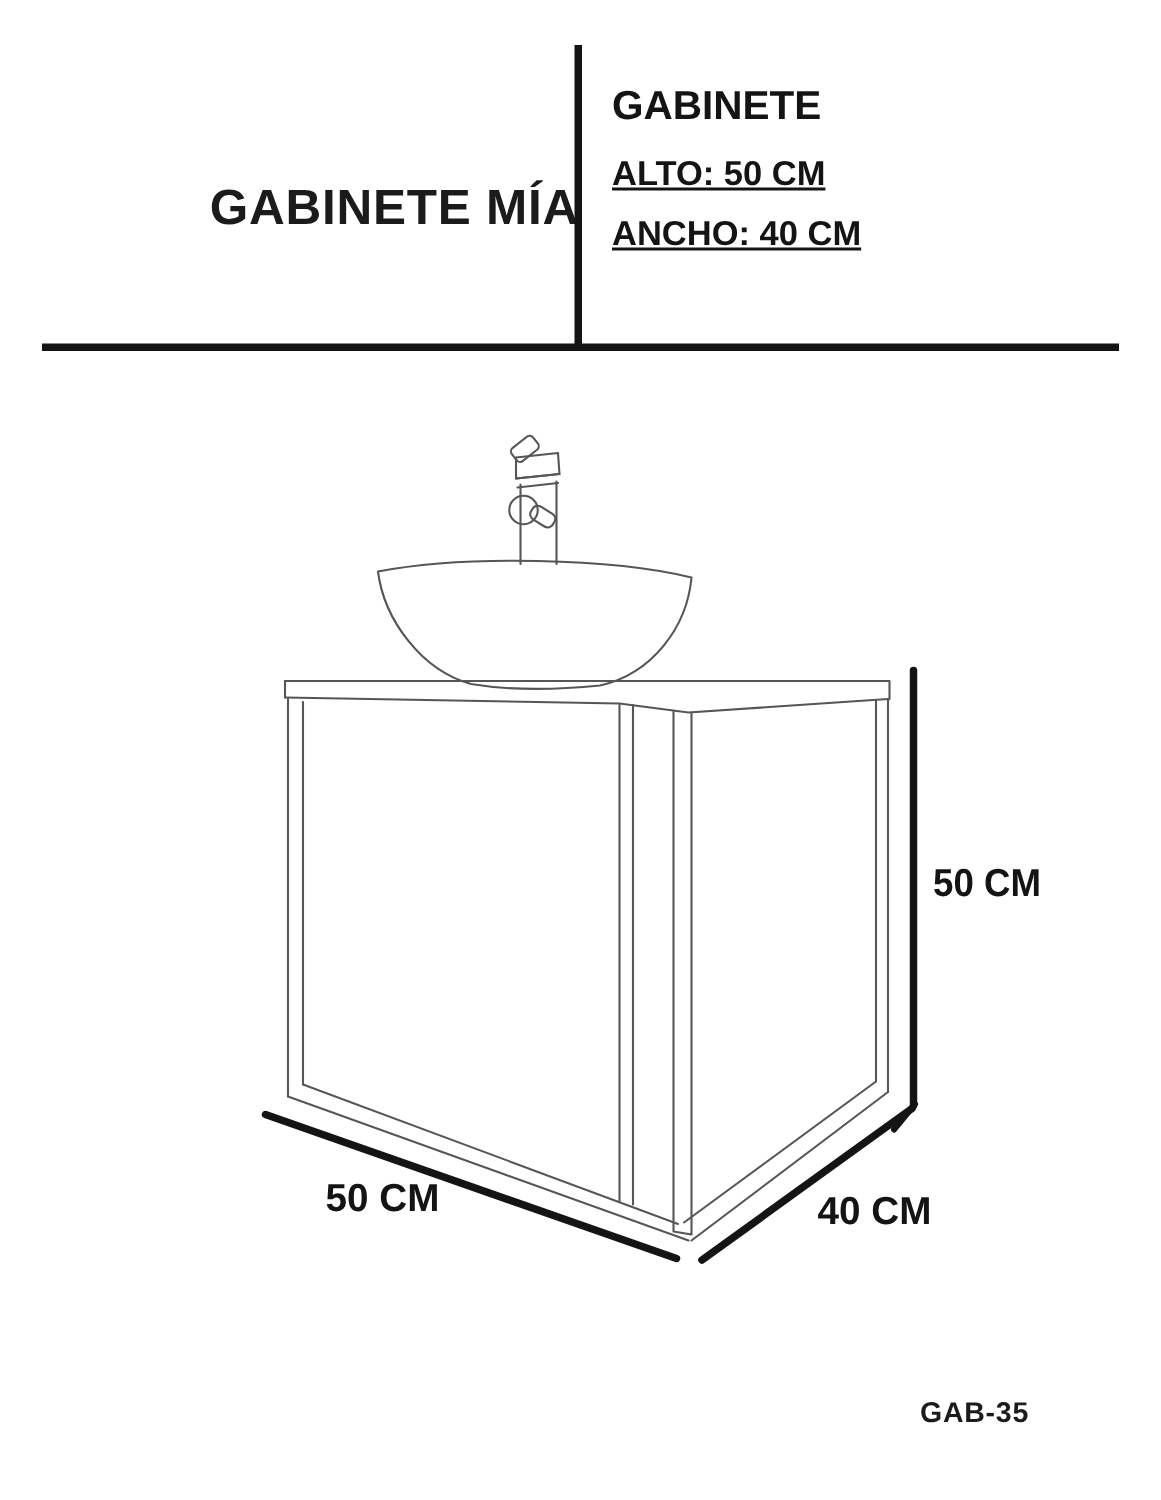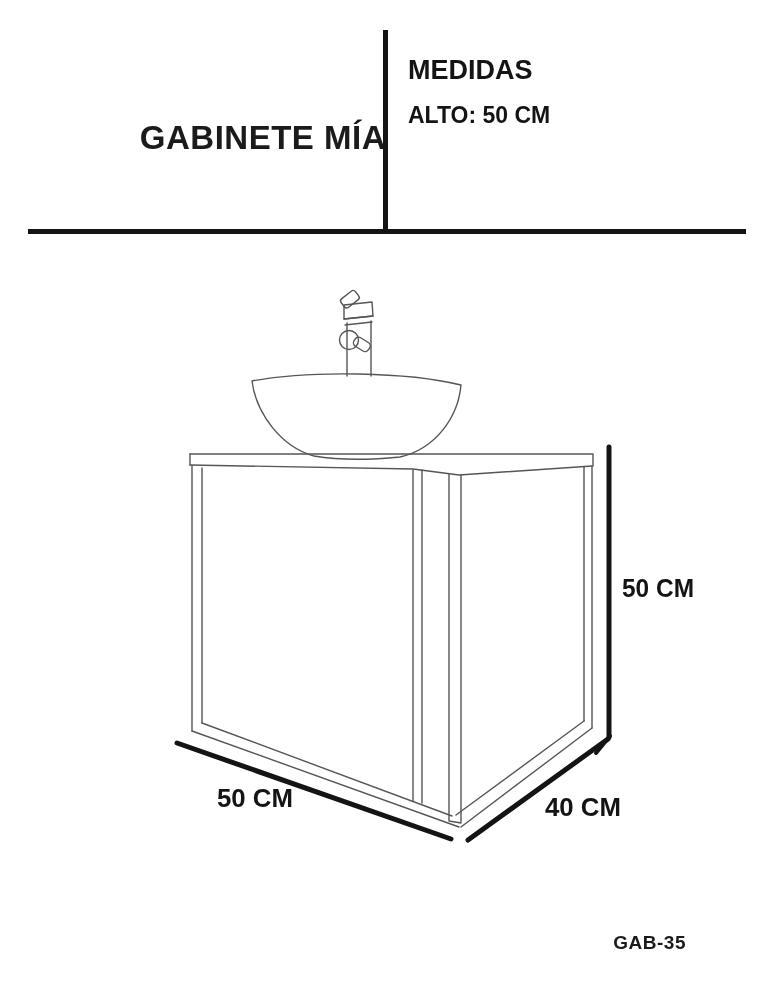--- a/index.html
+++ b/index.html
@@ -29,20 +29,21 @@
     background:#141414;
   }
   .specs-heading{
     left:408px;top:55px;
     font-size:27px;font-weight:800;color:#141414;
   }
   .spec-line{
     left:408px;
     font-size:23px;font-weight:800;color:#141414;
     white-space:nowrap;
+    text-decoration:underline;
   }
   .spec-0{top:102px;}
   .spec-1{top:142px;}
   .spec-2{top:182px;}
   .drawing{left:0;top:0;}
   .product-code{
     left:606px;top:932px;width:80px;
     font-size:19px;font-weight:700;color:#1b1b1b;
     letter-spacing:0.5px;
     text-align:right;
@@ -55,22 +56,23 @@
 </style>
 </head>
 <body>
 
 <div class="page">
 
   <div class="abs title">GABINETE MÍA</div>
   <div class="abs v-divider"></div>
   <div class="abs h-rule"></div>
 
-  <div class="abs specs-heading">MEDIDAS</div>
+  <div class="abs specs-heading">GABINETE</div>
   <div class="abs spec-line spec-0">ALTO: 50 CM</div>
+  <div class="abs spec-line spec-1">ANCHO: 40 CM</div>
 
   <svg class="abs drawing" width="774" height="1000" viewBox="0 0 774 1000">
 
     <g stroke="#565656" stroke-width="1.4" fill="none" stroke-linecap="round" stroke-linejoin="round">
 
       <g>
         <path d="M347,323 L347,376 M371,321 L371,376"></path>
         <path d="M344,305 L372,302 L373,316 L344,319 Z"></path>
         <path d="M344,319 L373,316 M345,325 L372,322"></path>
         <rect x="-10" y="-6" width="18" height="11" rx="3" transform="translate(351,299) rotate(-38)"></rect>

